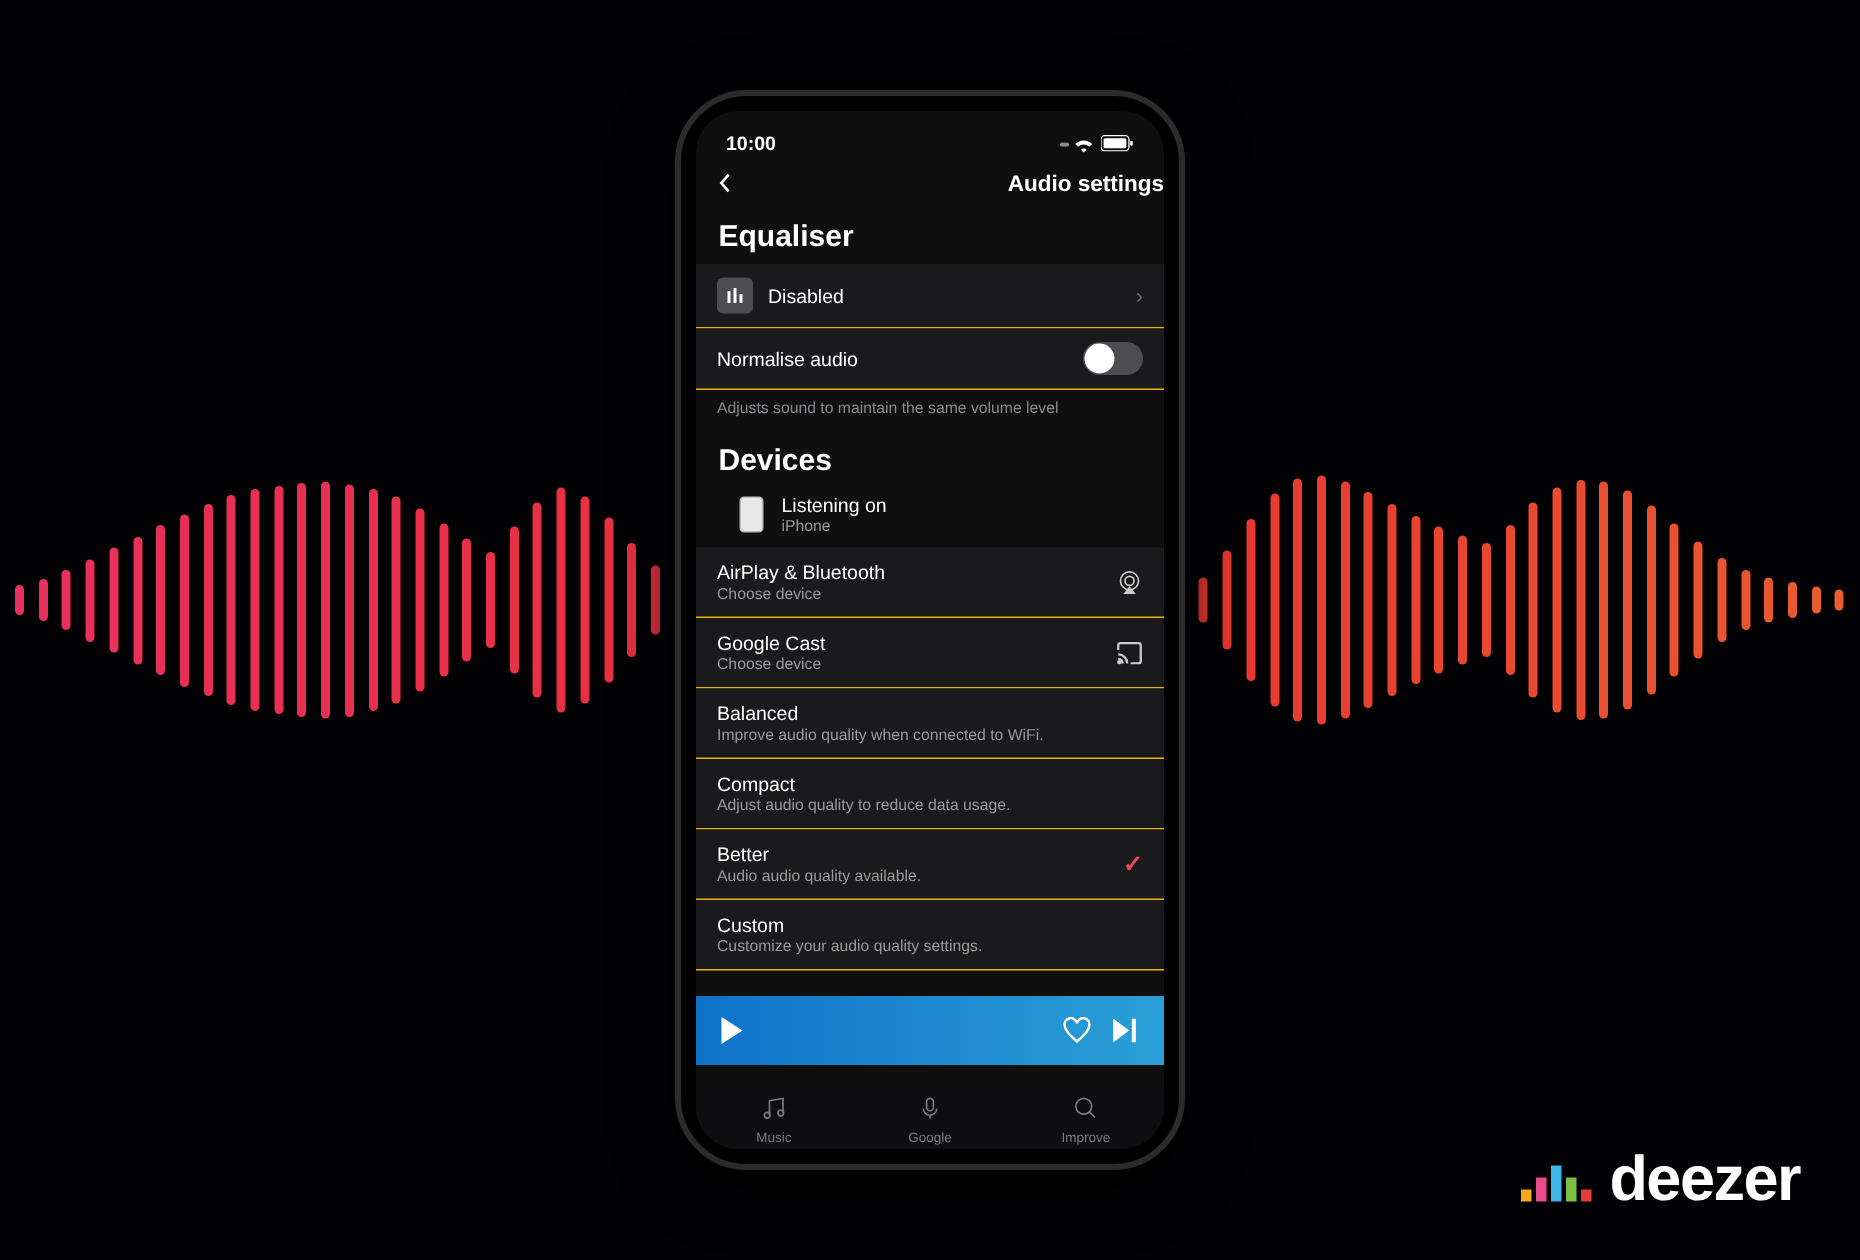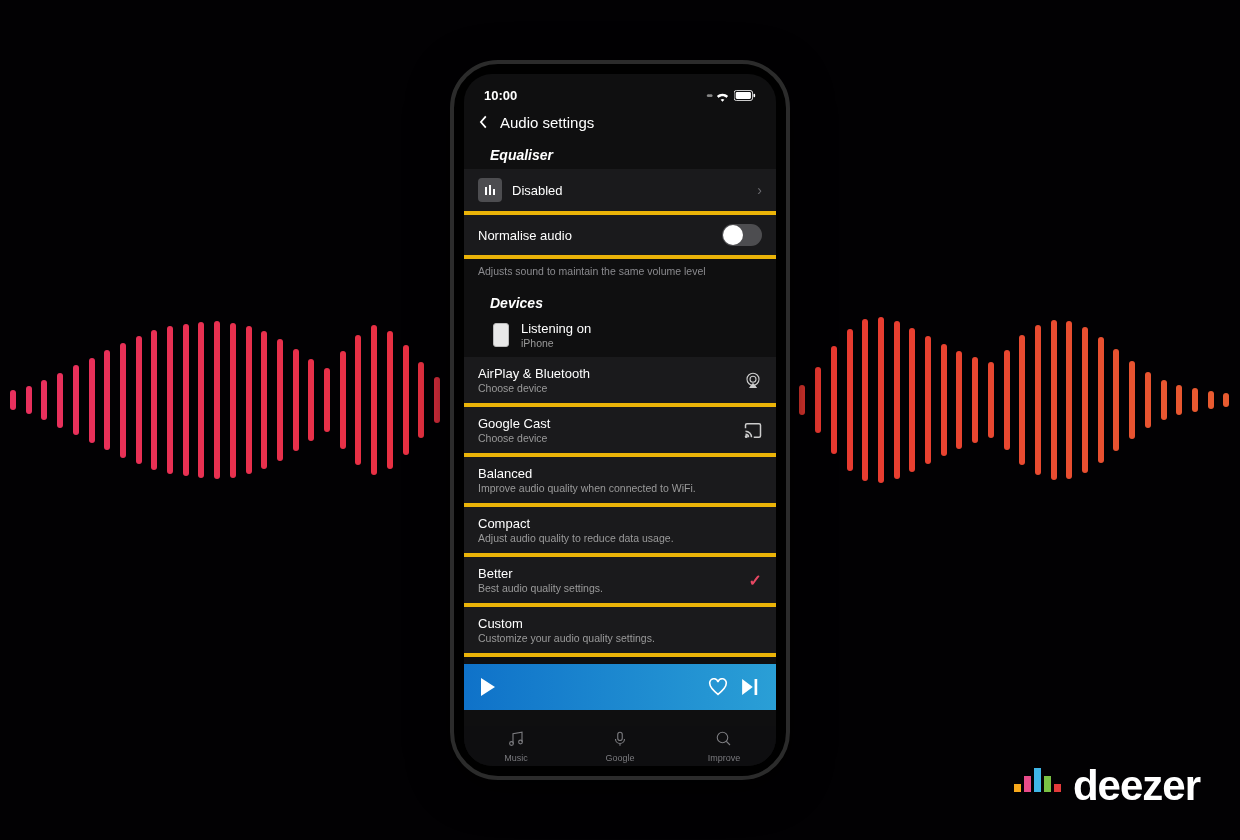--- a/index.html
+++ b/index.html
@@ -11,25 +11,25 @@
   .wave .gap { width: 340px; }
 
   
   .phone { position: absolute; left: 450px; top: 60px; width: 340px; height: 720px; background:#000; border-radius:48px; padding:10px; border:4px solid #2b2b2b; z-index:2; box-shadow:0 10px 40px rgba(0,0,0,.8); }
   .screen { width:100%; height:100%; background:#0f0f10; border-radius:28px; overflow:hidden; color:#fff; position:relative; }
   .status-bar { display:flex; justify-content:space-between; align-items:center; padding:14px 20px 6px; font-size:13px; font-weight:600; }
   .status-right { display:flex; gap:4px; align-items:center; }
 
   .nav { display:flex; align-items:center; padding:6px 12px 10px; position:relative; }
   .nav .back { width:14px; height:14px; }
-  .nav .title { position:absolute; left:0; right:0; text-align:left; font-size:15px; font-weight:400; pointer-events:none;margin-left:36px; }
+  .nav .title { position:absolute; left:0; right:0; text-align:right; font-size:15px; font-weight:700; pointer-events:none;margin-left:36px; }
 
   .content { height:calc(100% - 160px); overflow:hidden; font-size:12.5px; }
-  .sec-title { font-size:14px; font-weight:600; padding:8px 26px 6px;font-style:italic; }
-  .row { display:flex; align-items:center; padding:9px 14px; background:#1a1a1c; border-bottom:4px solid #eab308; }
+  .sec-title { font-size:20px; font-weight:600; padding:8px 15px 6px; }
+  .row { display:flex; align-items:center; padding:9px 14px; background:#1a1a1c; border-bottom:1px solid #eab308; }
   .row.transparent { background:transparent; border:none;margin-left:15px; }
   .row .main { flex:1; }
   .row .label { font-size:13px; color:#fff; }
   .row .sub { font-size:10.5px; color:#9a9a9a; margin-top:1px; }
   .eq-icon { width:24px; height:24px; background:#4d4d50; border-radius:4px; margin-right:10px; display:flex; align-items:center; justify-content:center; }
   .chevron { color:#6c6c70; font-size:14px; }
   .toggle { width:40px; height:22px; background:#4d4d50; border-radius:11px; position:relative; }
   .toggle .knob { position:absolute; left:1px; top:1px; width:20px; height:20px; background:#fff; border-radius:50%; }
   .helper { font-size:10.5px; color:#8a8a8e; padding:6px 14px 10px; }
   .phone-icon { width:16px; height:24px; background:#e8e8e8; border-radius:3px; margin-right:12px; border:1px solid #bbb; }
@@ -37,21 +37,21 @@
   .check { color:#e74863; font-weight:bold; font-size:16px; }
 
   .player { position:absolute; bottom:56px; left:0; right:0; height:46px; background:linear-gradient(90deg,#0f72c9,#2a9fd6); display:flex; align-items:center; padding:0 16px; gap:14px; }
   .player .spacer { flex:1; }
 
   .tabbar { position:absolute; bottom:0; left:0; right:0; height:40px; background:#0e0e10; display:flex; }
   .tab { flex:1; display:flex; flex-direction:column; align-items:center; justify-content:center; gap:3px; color:#7a7a7e; font-size:9px; }
   .tab.active { color:#fff; }
 
   
-  .brand { position:absolute; right:40px; bottom:30px; display:flex; align-items:flex-start; gap:12px; z-index:2; }
+  .brand { position:absolute; right:40px; bottom:30px; display:flex; align-items:center; gap:12px; z-index:2; }
   .brand-bars { display:flex; align-items:flex-end; gap:3px; height:30px; }
   .brand-bars div { width:7px; }
   .brand-text { color:#fff; font-size:42px; font-weight:700; letter-spacing:-1px; }
 </style>
 </head>
 <body>
 
 <div class="wave" id="wave">
     <div class="bar" style="height: 20px; background: rgb(232, 48, 94);"></div>
     <div class="bar" style="height: 28px; background: rgb(232, 48, 93);"></div>
@@ -204,21 +204,21 @@
           </div>
           <div class="row">
             <div class="main">
               <div class="label">Compact</div>
               <div class="sub">Adjust audio quality to reduce data usage.</div>
             </div>
           </div>
           <div class="row">
             <div class="main">
               <div class="label">Better</div>
-              <div class="sub">Best audio quality settings.</div>
+              <div class="sub">Audio audio quality available.</div>
             </div>
             <span class="check">✓</span>
           </div>
           <div class="row">
             <div class="main">
               <div class="label">Custom</div>
               <div class="sub">Customize your audio quality settings.</div>
             </div>
           </div>
         </div>

